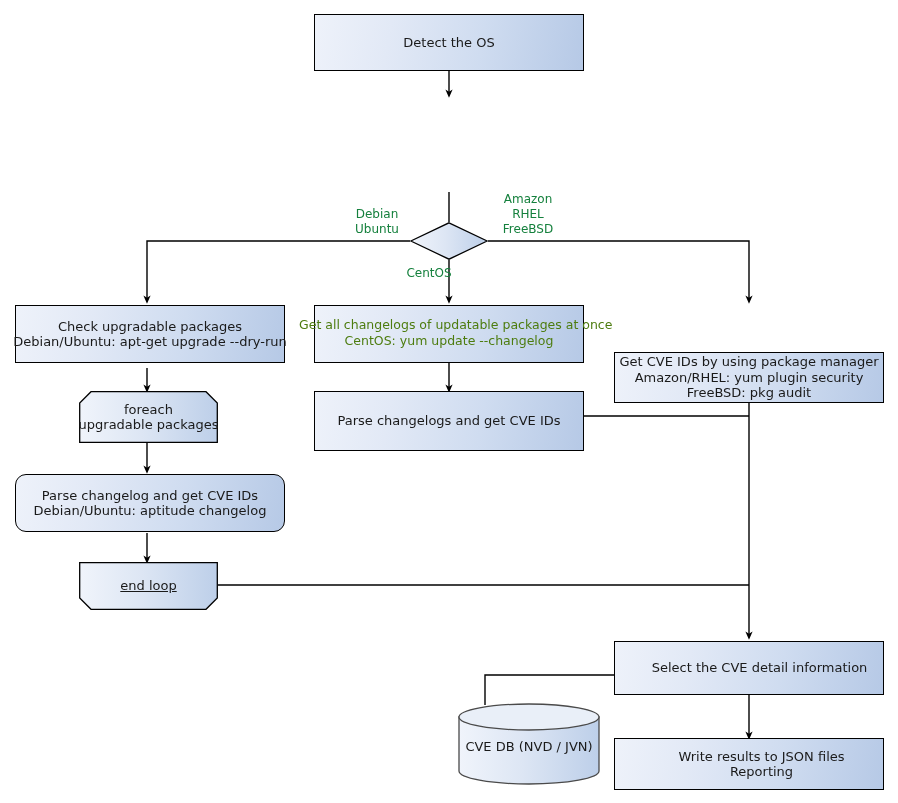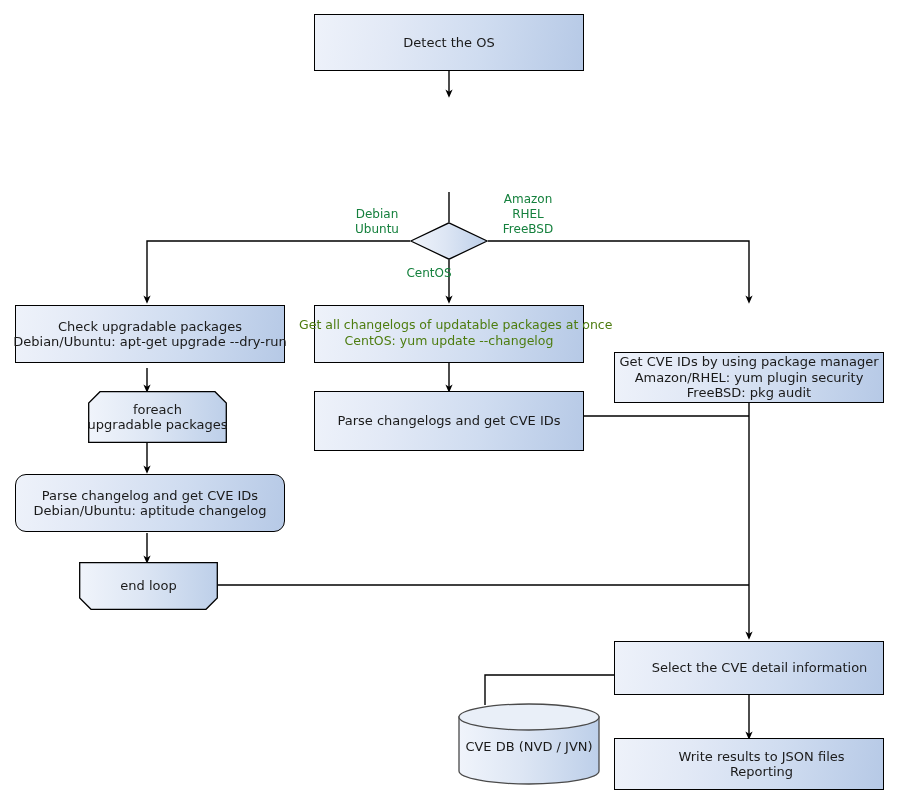--- a/index.html
+++ b/index.html
@@ -62,21 +62,21 @@
   .loop-start {
     border: none;
     background: transparent;
   }
   .loop-start .shape, .loop-end .shape, .db .shape {
     position: absolute;
     left: 0; top: 0;
     width: 100%; height: 100%;
     z-index: 1;
   }
-  .loop-end { border: none; background: transparent; }
+  .loop-end { border: none; background: transparent; text-decoration: underline; }
   .db { border: none; background: transparent; margin-left: 44px; }
 
   .edge-label {
     position: absolute;
     z-index: 2;
     font-size: 12px;
     line-height: 15px;
     color: #15803d;
     text-align: center;
     white-space: nowrap;
@@ -192,21 +192,21 @@
   </div>
 
   <div class="node proc" style="left:614px; top:308px; width:270px; height:51px;margin-top:44px;">
     <span class="txt">
       <span>Get CVE IDs by using package manager</span><br>
       <span>Amazon/RHEL: yum plugin security</span><br>
       <span>FreeBSD: pkg audit</span>
     </span>
   </div>
 
-  <div class="node loop-start" style="left:88px; top:391px; width:139px; height:52px;">
+  <div class="node loop-start" style="left:79px; top:391px; width:139px; height:52px;">
     <svg class="shape" width="139" height="52" viewBox="0 0 139 52" preserveAspectRatio="none">
       <polygon points="0.7,51.3 0.7,12 12,0.7 127,0.7 138.3,12 138.3,51.3" fill="url(#gfill2)" stroke="#000000" stroke-width="1.3"></polygon>
     </svg>
     <span class="txt">
       <span>foreach</span><br>
       <span>upgradable  packages</span>
     </span>
   </div>
 
   <div class="node proc" style="left:314px; top:391px; width:270px; height:60px;">

